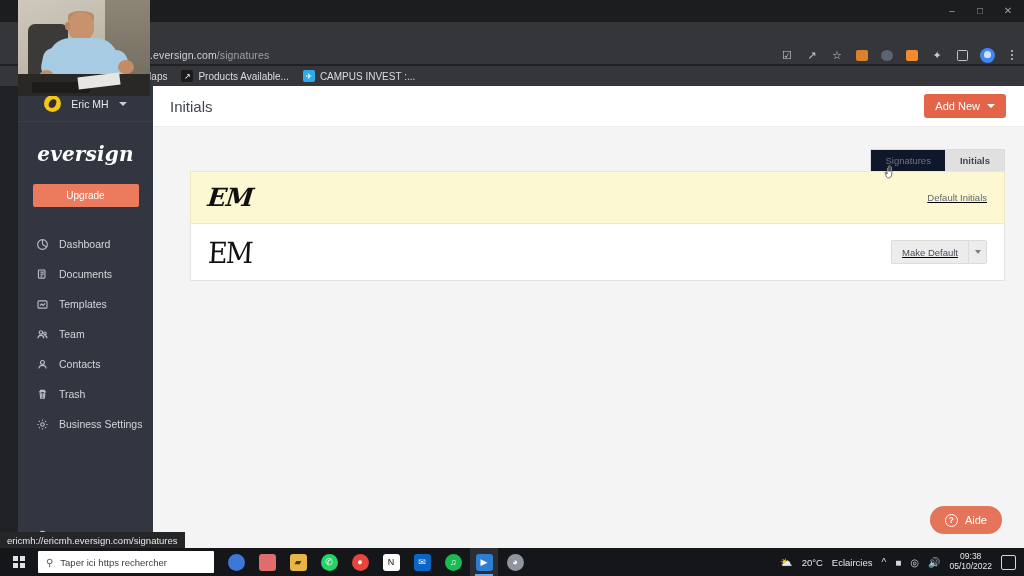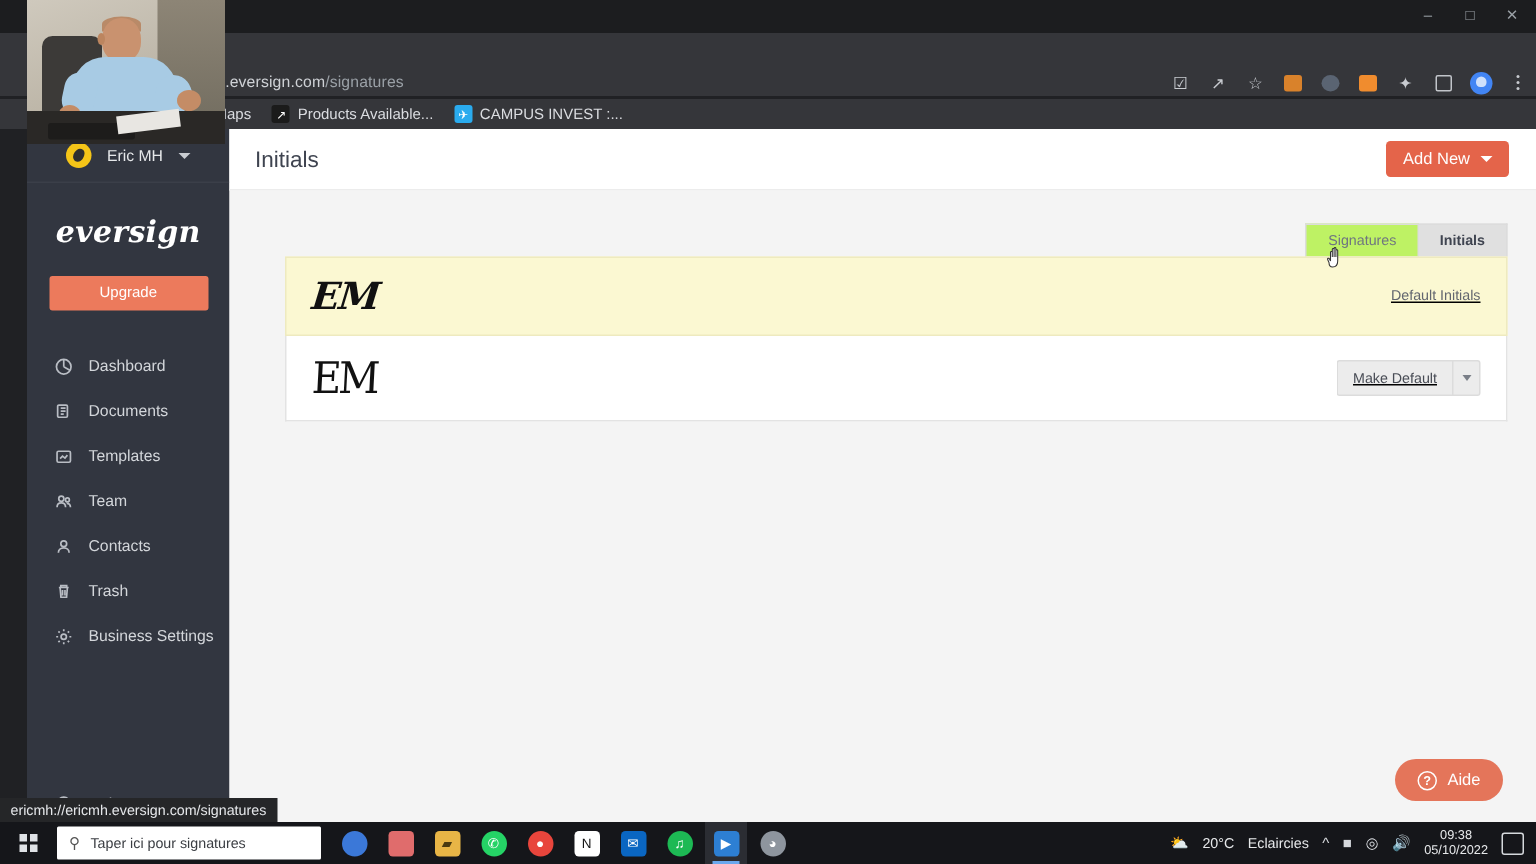--- a/index.html
+++ b/index.html
@@ -115,21 +115,21 @@
   .add-new {
     background: #e4644a; color: #fff; border: none; border-radius: 3px;
     height: 24px; padding: 0 11px; font-size: 11px; cursor: pointer;
     display: flex; align-items: center; gap: 7px; font-family: "Liberation Sans", sans-serif;
   }
   .add-new .caret { width: 0; height: 0; border-left: 4px solid transparent; border-right: 4px solid transparent; border-top: 4px solid #fff; }
 
   .tabs { position: absolute; right: 19px; top: 63px; display: flex; }
   .tab {
     height: 22px; padding: 0 14px; display: flex; align-items: center;
-    font-size: 9.5px; color: #6f7580; background: #bef264;
+    font-size: 9.5px; color: #6f7580; background: #0f172a;
     border: 1px solid #dcdcdc; border-bottom: none; cursor: pointer;
   }
   .tab + .tab { border-left: none; }
   .tab.active { background: #e0e0e0; color: #3f4450; font-weight: bold; }
 
   .cards { position: absolute; left: 37px; top: 85px; width: 815px; }
   .card {
     position: relative; height: 53px; display: flex; align-items: center;
     padding: 0 17px; border: 1px solid #e3e3e3;
   }
@@ -445,21 +445,21 @@
     <div class="start">
       <span class="start-grid">
           <i></i>
           <i></i>
           <i></i>
           <i></i>
         </span>
     </div>
     <div class="search-box">
       <span style="font-size:10px;color:#555">⚲</span>
-      <span>Taper ici pour signatures</span>
+      <span>Taper ici https rechercher</span>
     </div>
     <div class="tb-apps">
       <div class="tb-app">
         <span class="glyph" style="background:#3b78d8;border-radius:50%"></span>
       </div>
       <div class="tb-app">
         <span class="glyph" style="background:#e06c6c"></span>
       </div>
       <div class="tb-app">
           <span class="glyph" style="background:#e8b546;color:#4a3a10">▰</span>

